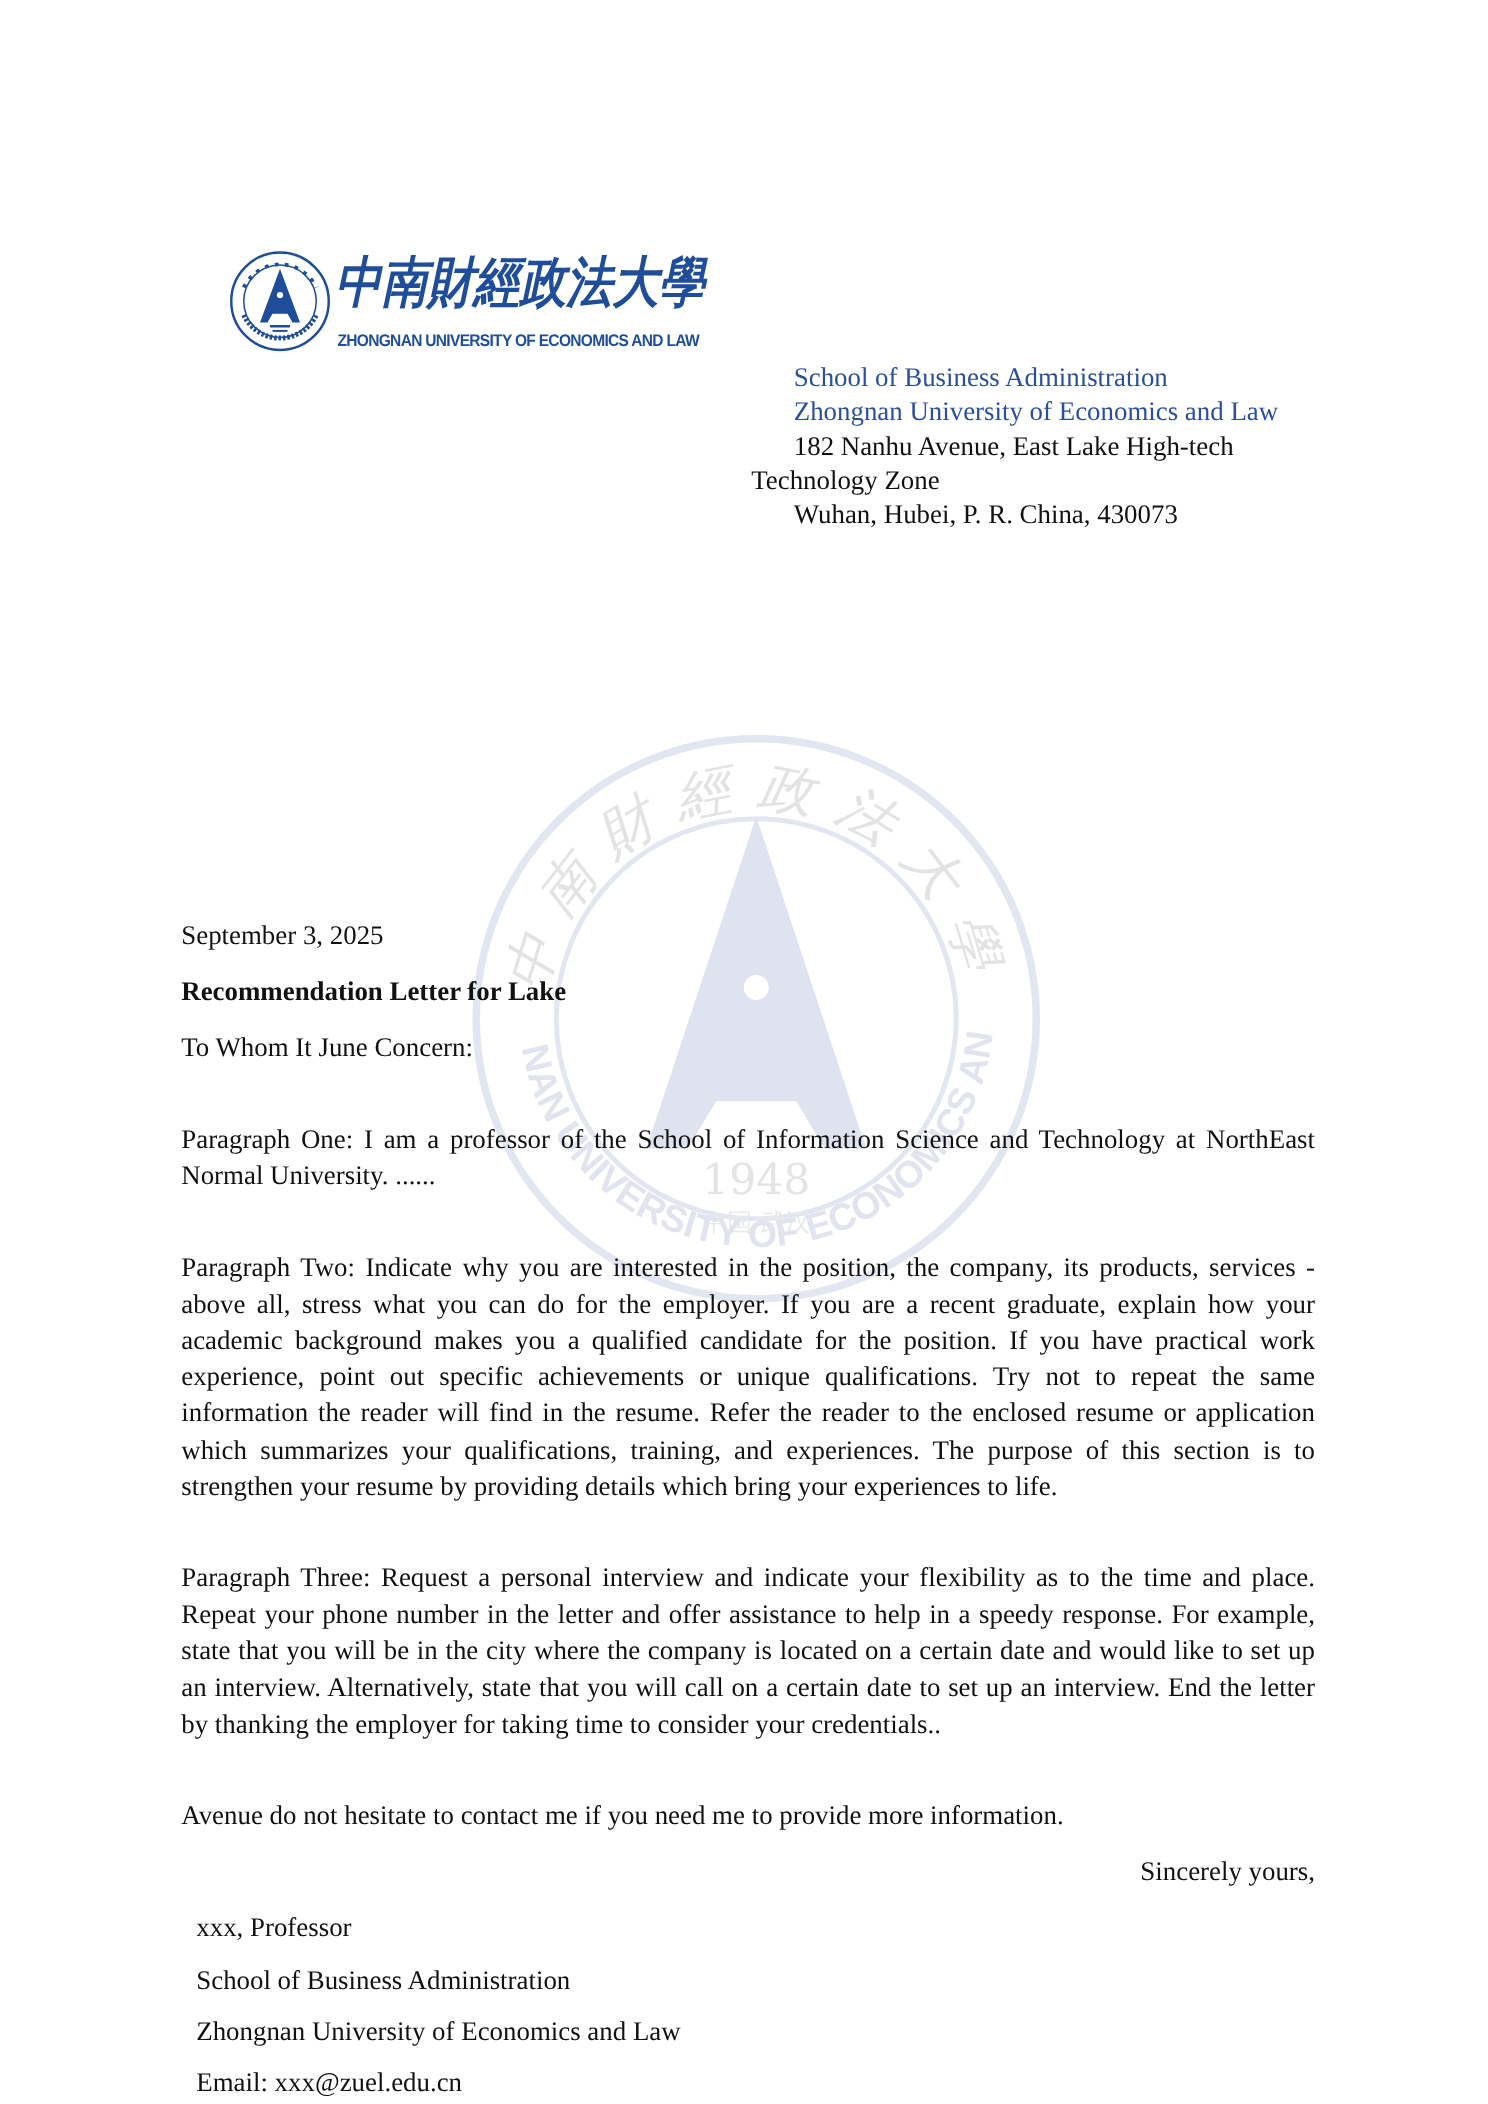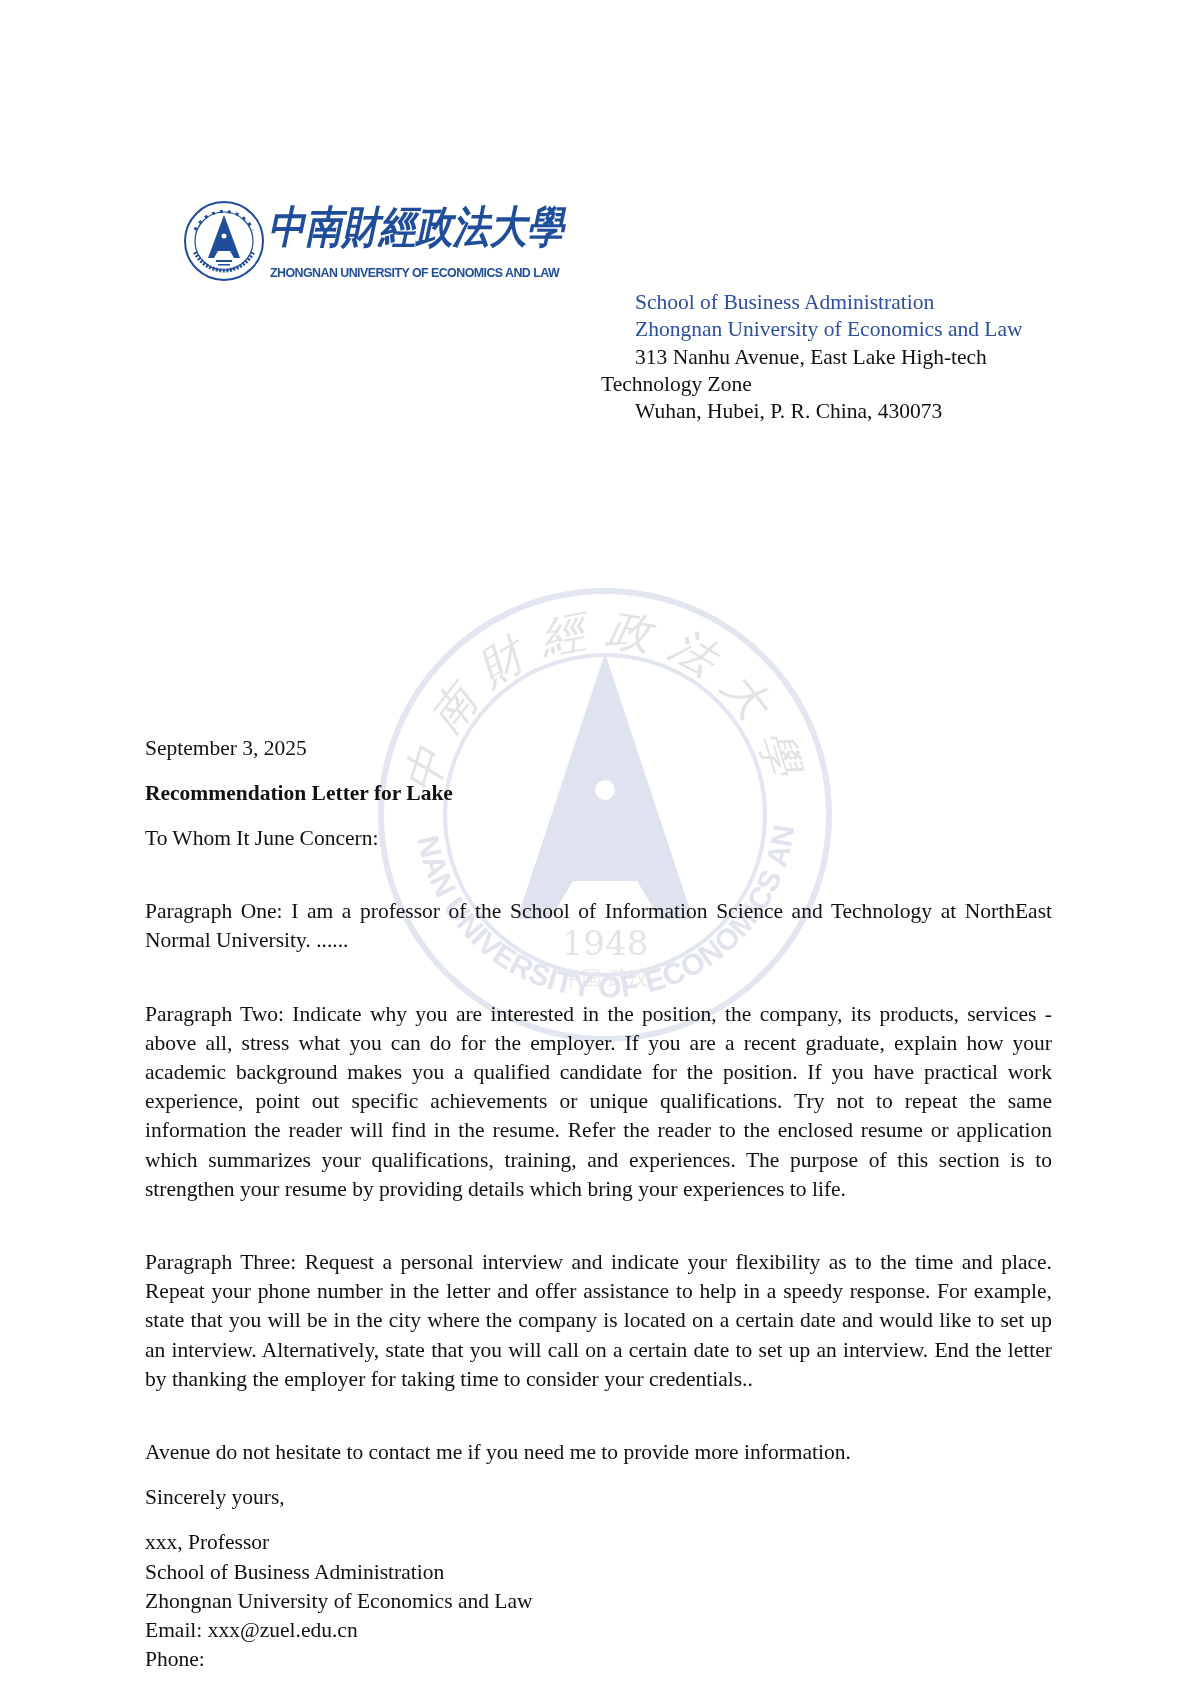--- a/index.html
+++ b/index.html
@@ -26,22 +26,22 @@
   #body { left: 145px; top: 508px; width: 907px; font-size: 21.5px; line-height: 29.2px; }
   .p { margin: 0; }
   .just { text-align: justify; }
   #date { margin-bottom: 15px; }
   #subject { font-weight: bold; margin-bottom: 16px; }
   #salutation { margin-bottom: 44px; }
   #para1 { margin-bottom: 44px; }
   #para2 { margin-bottom: 44px; }
   #para3 { margin-bottom: 44px; }
   #closing-note { margin-bottom: 16px; }
-  #signoff { margin-bottom: 16px; }
-  .sig-line { margin: 0; white-space: nowrap; }
+  #signoff { margin-bottom: 16px; text-align: right; }
+  .sig-line { margin: 12px; white-space: nowrap; }
   .content { position: relative; z-index: 2; }
 </style>
 </head>
 <body>
 
 <div id="watermark" class="abs">
   <svg width="460" height="460" viewBox="0 0 460 460">
     <g fill="none" stroke="#e2e6f0">
       <circle cx="230" cy="230" r="224" stroke-width="6"></circle>
       <circle cx="230" cy="230" r="160" stroke-width="4"></circle>
@@ -77,21 +77,21 @@
       <path d="M12 30 A 32 32 0 0 1 70 30" fill="none" stroke="#1f4d9a" stroke-width="3" stroke-dasharray="3 5"></path>
     </svg>
   </div>
   <div id="logo-cn">中南財經政法大學</div>
   <div id="logo-en">ZHONGNAN UNIVERSITY OF ECONOMICS AND LAW</div>
 </div>
 
 <div id="addr" class="abs content">
   <div class="line indent blue">School of Business Administration</div>
   <div class="line indent blue">Zhongnan University of Economics and Law</div>
-  <div class="line indent">313 Nanhu Avenue, East Lake High-tech</div>
+  <div class="line indent">182 Nanhu Avenue, East Lake High-tech</div>
   <div class="line">Technology Zone</div>
   <div class="line indent">Wuhan, Hubei, P. R. China, 430073</div>
 </div>
 
 <div id="body" class="abs content">
   <p id="date" class="p">September 3, 2025</p>
   <p id="subject" class="p">Recommendation Letter for Lake</p>
   <p id="salutation" class="p">To Whom It June Concern:</p>
   <p id="para1" class="p just">Paragraph One: I am a professor of the School of Information Science and Technology at NorthEast Normal University. ......</p>
   <p id="para2" class="p just">Paragraph Two: Indicate why you are interested in the position, the company, its products, services - above all, stress what you can do for the employer. If you are a recent graduate, explain how your academic background makes you a qualified candidate for the position. If you have practical work experience, point out specific achievements or unique qualifications. Try not to repeat the same information the reader will find in the resume. Refer the reader to the enclosed resume or application which summarizes your qualifications, training, and experiences. The purpose of this section is to strengthen your resume by providing details which bring your experiences to life.</p>

